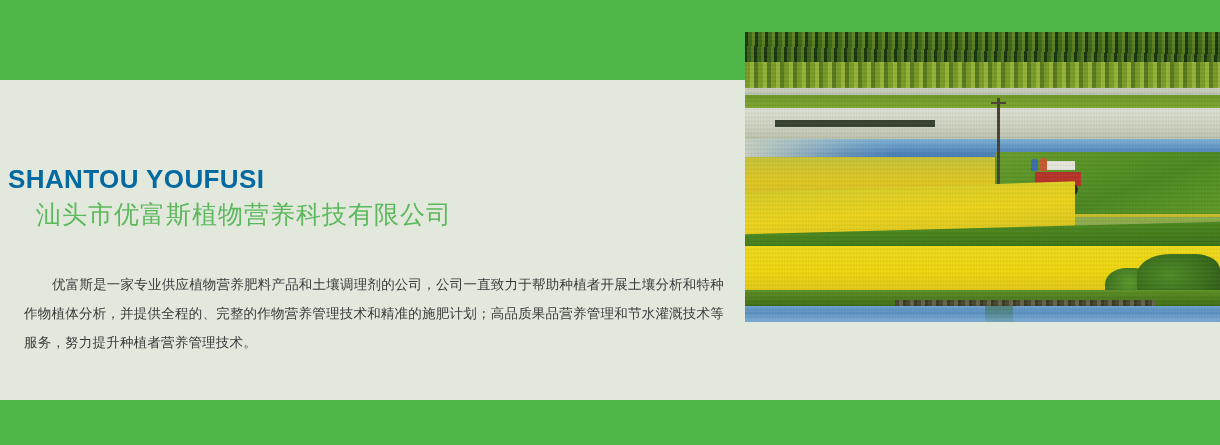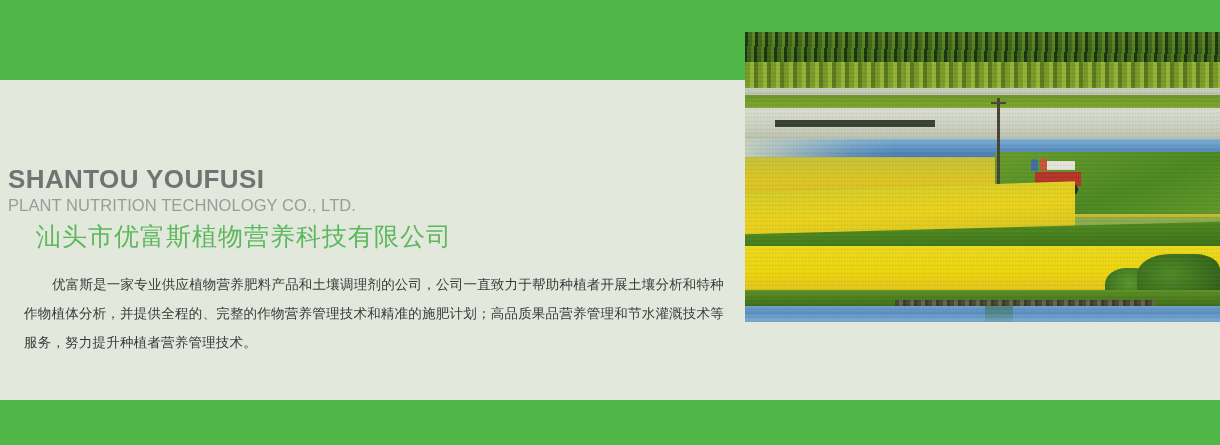--- a/index.html
+++ b/index.html
@@ -58,21 +58,21 @@
   .brand {
     position: absolute;
     left: 8px;
     top: 84px;
     width: 700px;
   }
   .brand-en {
     font-size: 26px;
     font-weight: bold;
     letter-spacing: 0.4px;
-    color: #737373;
+    color: #0369a1;
     line-height: 30px;
     white-space: nowrap;
   }
   .brand-sub {
     font-size: 16.5px;
     font-weight: normal;
     letter-spacing: 0.1px;
     color: #9b9b9b;
     line-height: 22px;
     white-space: nowrap;
@@ -266,21 +266,20 @@
 
 <div class="page">
 
   <div class="band-top"></div>
   <div class="band-right-sliver"></div>
 
   <div class="content">
 
     <div class="brand">
       <div class="brand-en">SHANTOU YOUFUSI</div>
-      <div class="brand-sub">PLANT NUTRITION TECHNOLOGY CO., LTD.</div>
       <div class="brand-cn">汕头市优富斯植物营养科技有限公司</div>
     </div>
 
     <div class="body-copy">优富斯是一家专业供应植物营养肥料产品和土壤调理剂的公司，公司一直致力于帮助种植者开展土壤分析和特种作物植体分析，并提供全程的、完整的作物营养管理技术和精准的施肥计划；高品质果品营养管理和节水灌溉技术等服务，努力提升种植者营养管理技术。</div>
 
   </div>
 
   <div class="photo">
     <div class="photo-layer sky-trees"></div>
     <div class="photo-layer tree-hedge"></div>

